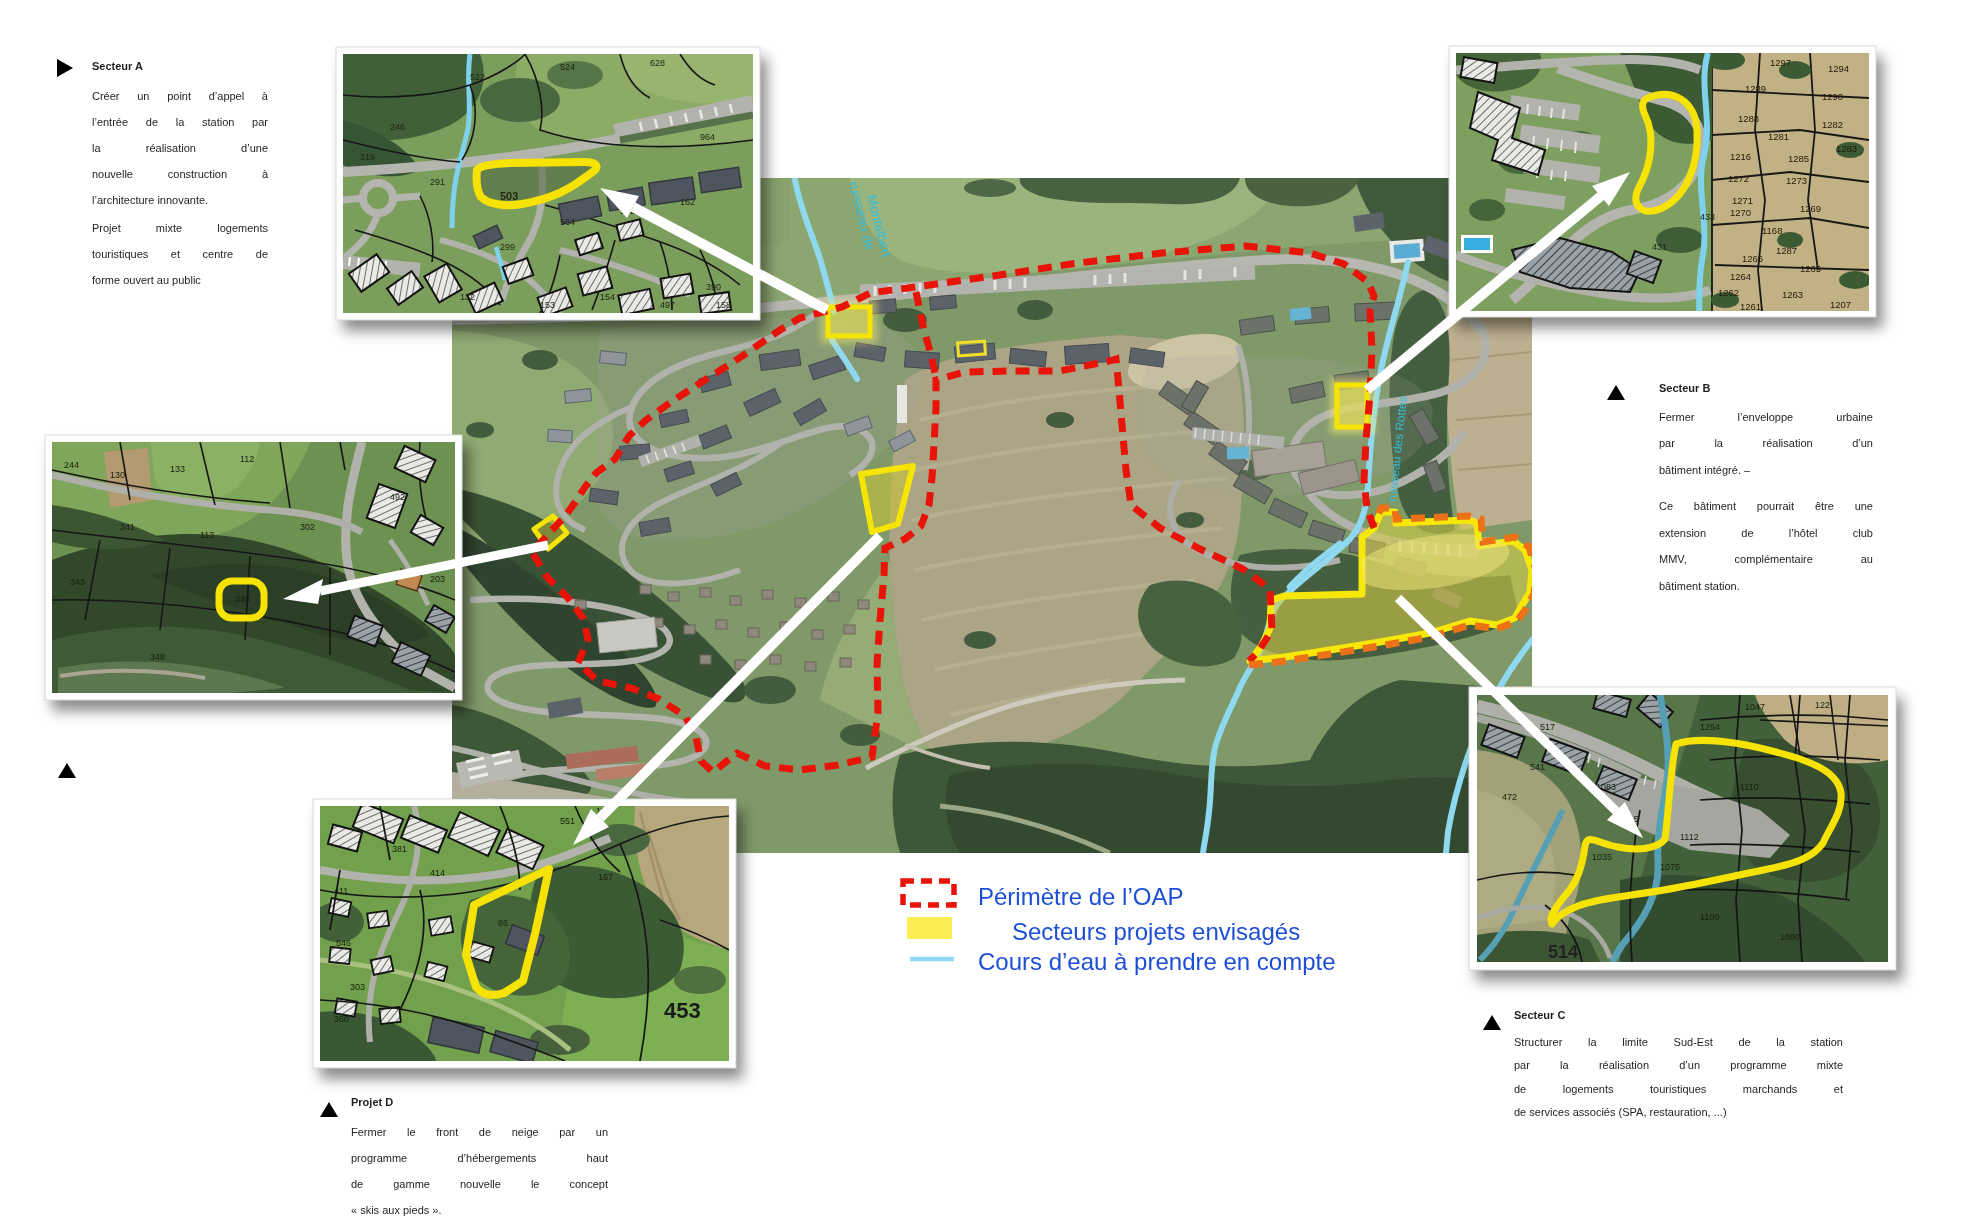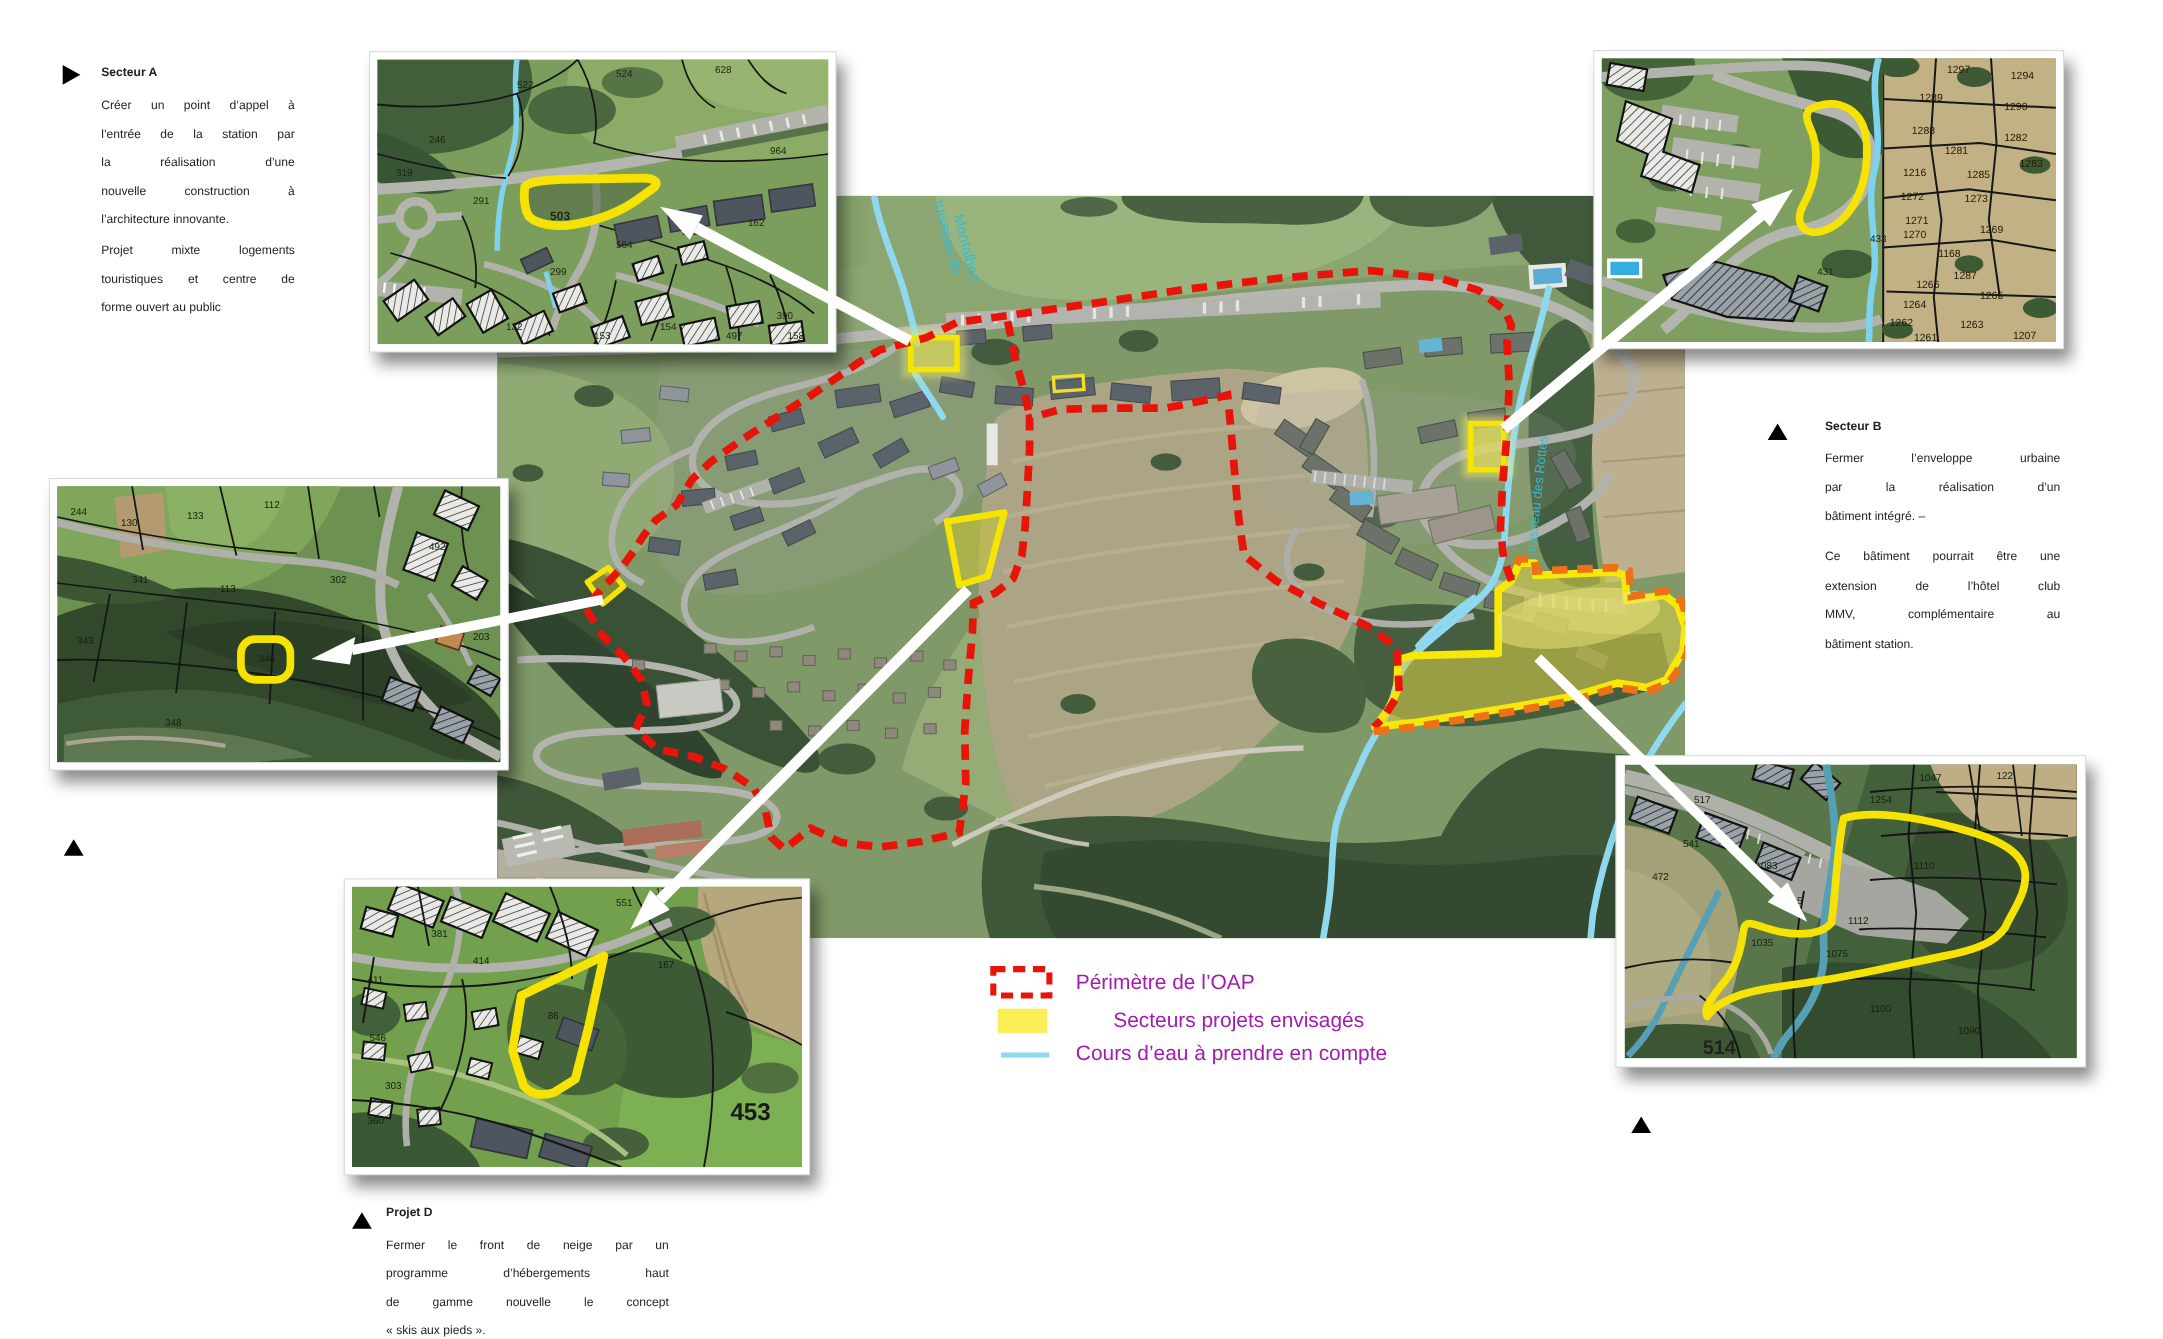--- a/index.html
+++ b/index.html
@@ -3,21 +3,21 @@
 <meta charset="utf-8">
 <style>
   html,body{margin:0;padding:0;background:#fff;}
   .page{position:relative;width:1966px;height:1217px;background:#ffffff;overflow:hidden;font-family:"Liberation Sans",sans-serif;}
   .tb{position:absolute;color:#1f1f1f;font-size:11px;line-height:26px;}
   .jl{text-align:justify;text-align-last:justify;white-space:nowrap;}
   .end{text-align-last:left;}
   .ttl{font-weight:bold;}
   .tri-r{position:absolute;width:0;height:0;border-left:16px solid #000;border-top:9px solid transparent;border-bottom:9px solid transparent;}
   .tri-u{position:absolute;width:0;height:0;border-bottom:15px solid #000;border-left:9px solid transparent;border-right:9px solid transparent;}
-  .leg{position:absolute;color:#a21caf;font-size:19px;}
+  .leg{position:absolute;color:#1d4ed8;font-size:24px;}
 </style>
 </head>
 <body>
 <div class="page">
 <svg width="1966" height="1217" viewBox="0 0 1966 1217">
 <defs>
   <pattern id="hatch" width="6" height="6" patternUnits="userSpaceOnUse" patternTransform="rotate(45)">
     <rect width="6" height="6" fill="#e9e9e5"></rect>
     <line x1="0" y1="0" x2="0" y2="6" stroke="#4a4a4a" stroke-width="1.6"></line>
   </pattern>
@@ -790,19 +790,27 @@
   <div class="ttl">Projet D</div>
   <div style="height:4px"></div>
   <div class="jl">Fermer le front de neige par un</div>
   <div class="jl">programme d’hébergements haut</div>
   <div class="jl">de gamme nouvelle le concept</div>
   <div class="jl end">« skis aux pieds ».</div>
 </div>
 
 
 <div class="tri-u" style="left:1483px;top:1015px;"></div>
+<div class="tb" style="left:1514px;top:1004px;width:329px;line-height:23.5px;">
+  <div class="ttl">Secteur C</div>
+  <div style="height:3px"></div>
+  <div class="jl">Structurer la limite Sud-Est de la station</div>
+  <div class="jl">par la réalisation d’un programme mixte</div>
+  <div class="jl">de logements touristiques marchands et</div>
+  <div class="jl end">de services associés (SPA, restauration, ...)</div>
+</div>
 
 
 <div class="leg" style="left:978px;top:883px;">Périmètre de l’OAP</div>
 <div class="leg" style="left:978px;top:918px;margin-left:34px;">Secteurs projets envisagés</div>
 <div class="leg" style="left:978px;top:948px;">Cours d’eau à prendre en compte</div>
 
 </div>
 
 </body></html>

